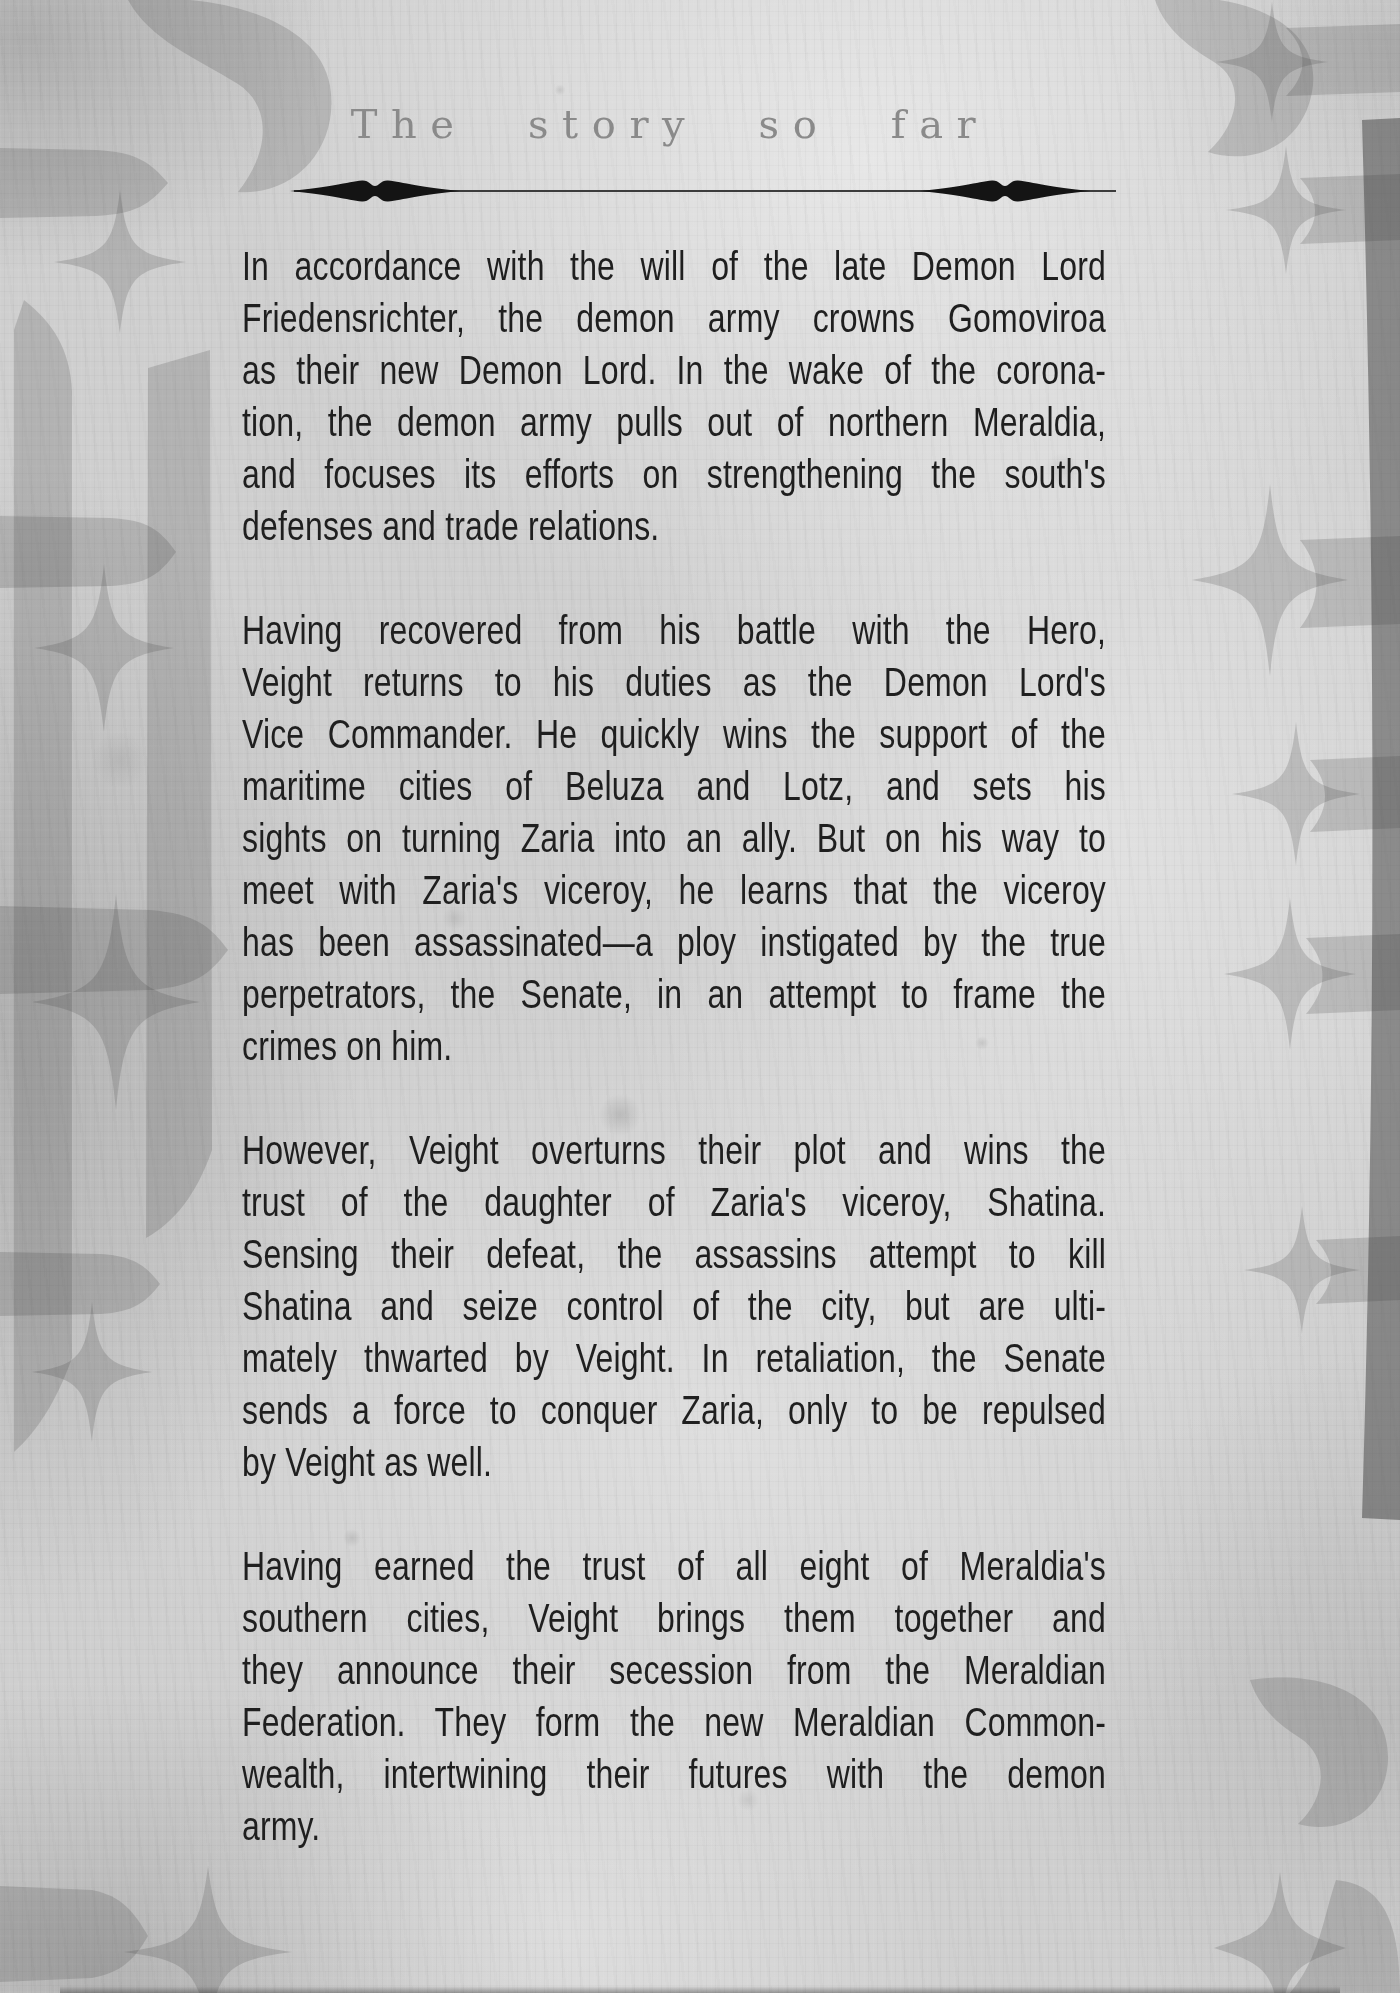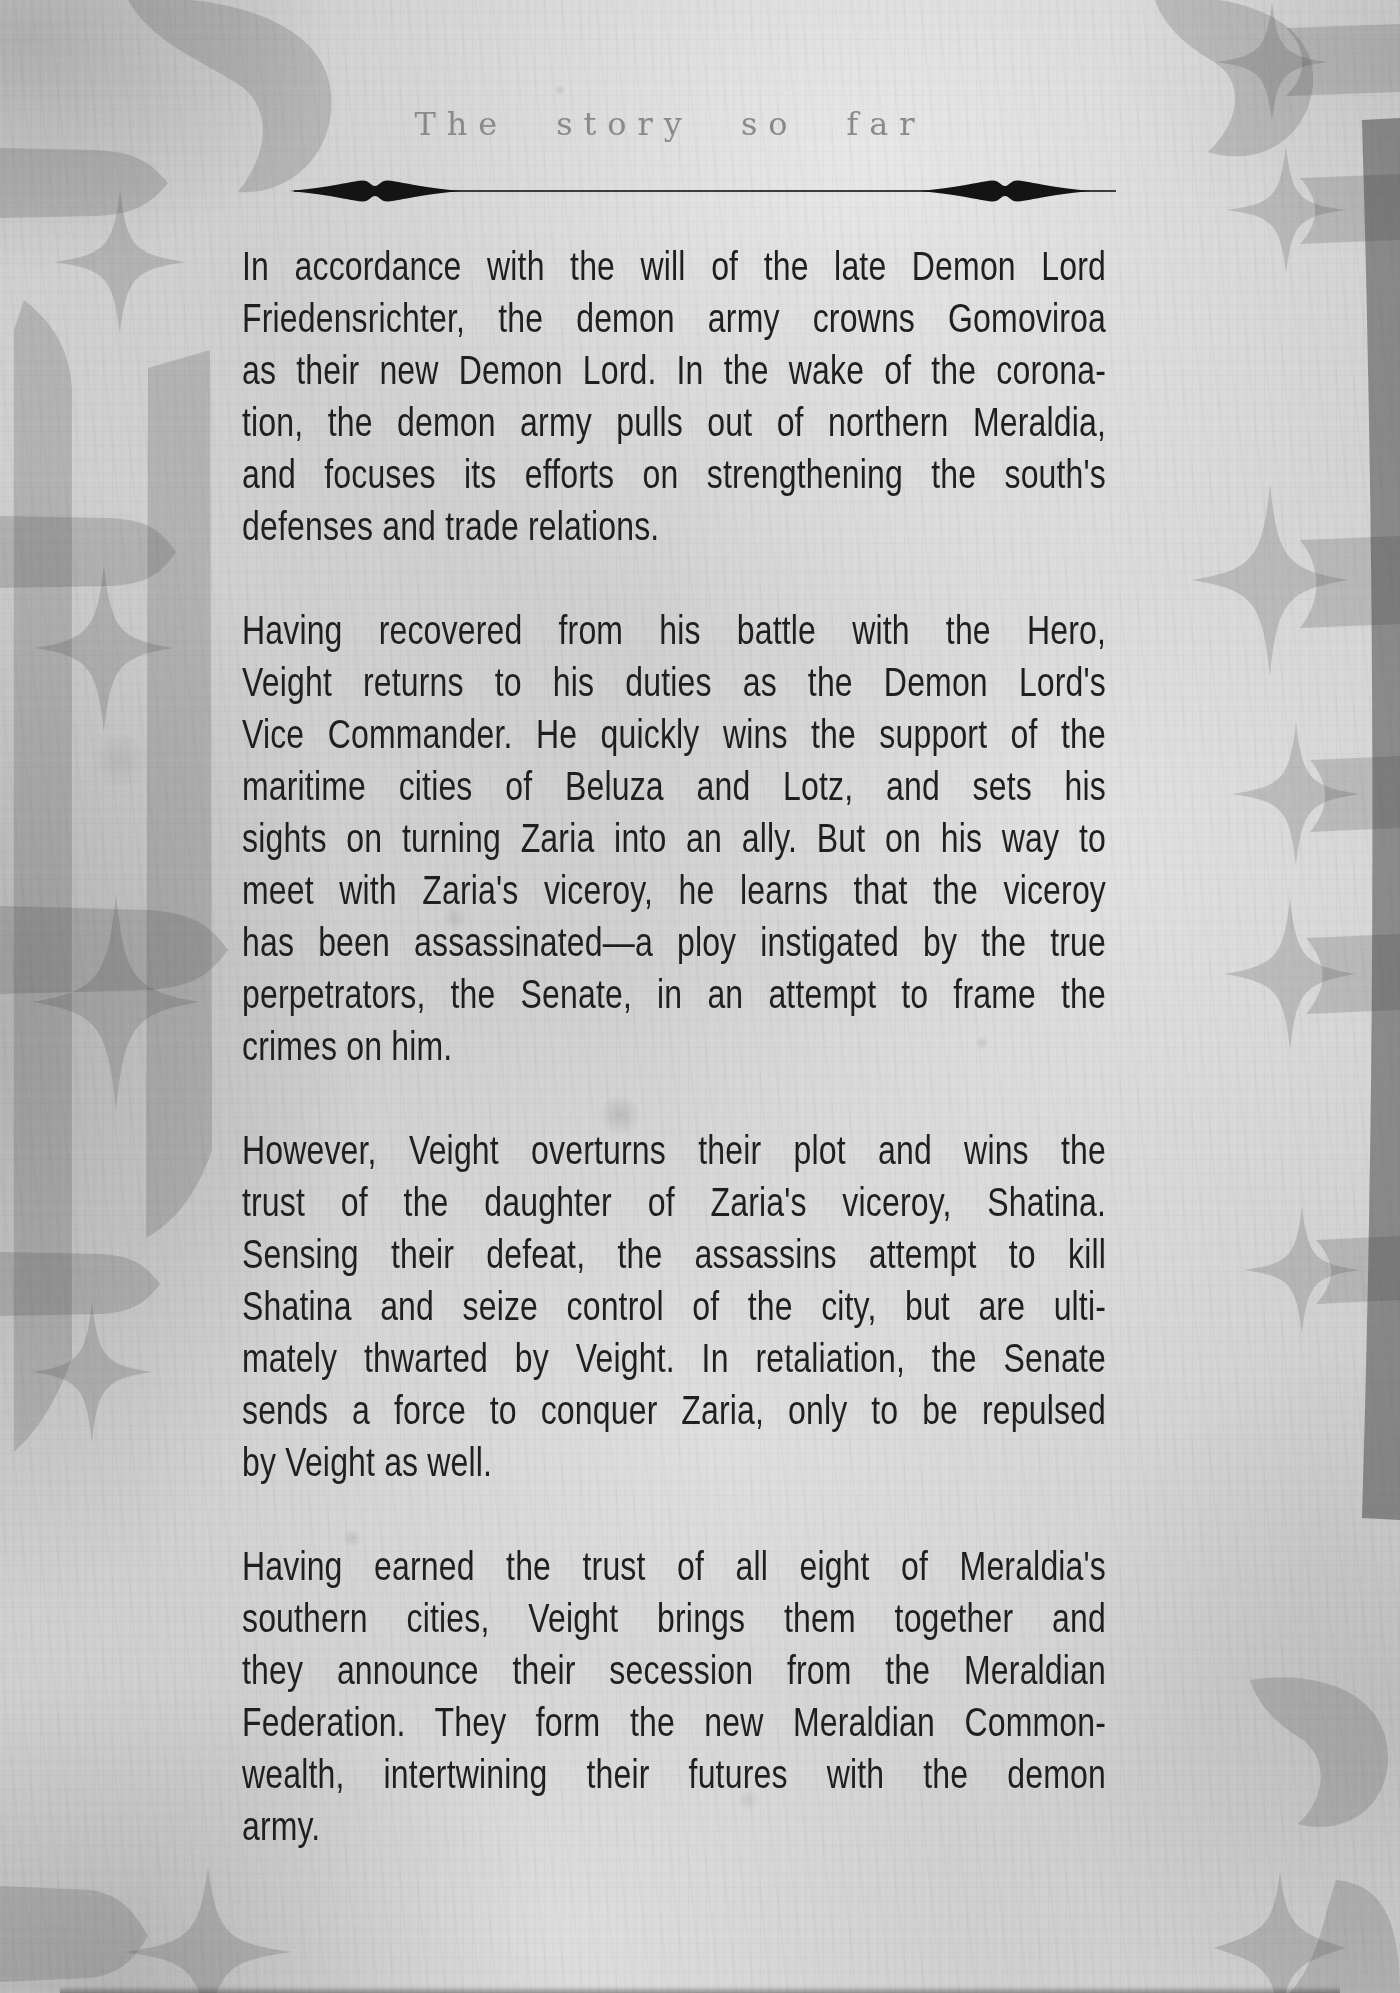--- a/index.html
+++ b/index.html
@@ -37,21 +37,21 @@
       radial-gradient(circle 8px  at 560px 90px,   rgba(80,80,80,0.16), transparent 70%),
       radial-gradient(circle 40px at 120px 760px,  rgba(90,90,90,0.12), transparent 70%);
   }
   .wm{position:absolute;top:0;pointer-events:none;}
   .wm-left{left:0;}
   .wm-right{left:1100px;}
   .title{
     position:absolute;left:240px;top:98px;width:860px;
     text-align:center;
     font-family:"DejaVu Serif",serif;
-    font-size:32px;line-height:52px;
+    font-size:40px;line-height:52px;
     letter-spacing:0.34em;word-spacing:0.85em;
     color:#8a8a8a;
   }
   .divider{position:absolute;left:290px;top:178px;}
   .textblock{
     position:absolute;left:242px;top:240px;width:1080px;
     transform:scaleX(0.8);transform-origin:top left;
     font-size:40px;line-height:52px;color:#1f1f1f;
     letter-spacing:0.005em;
   }

